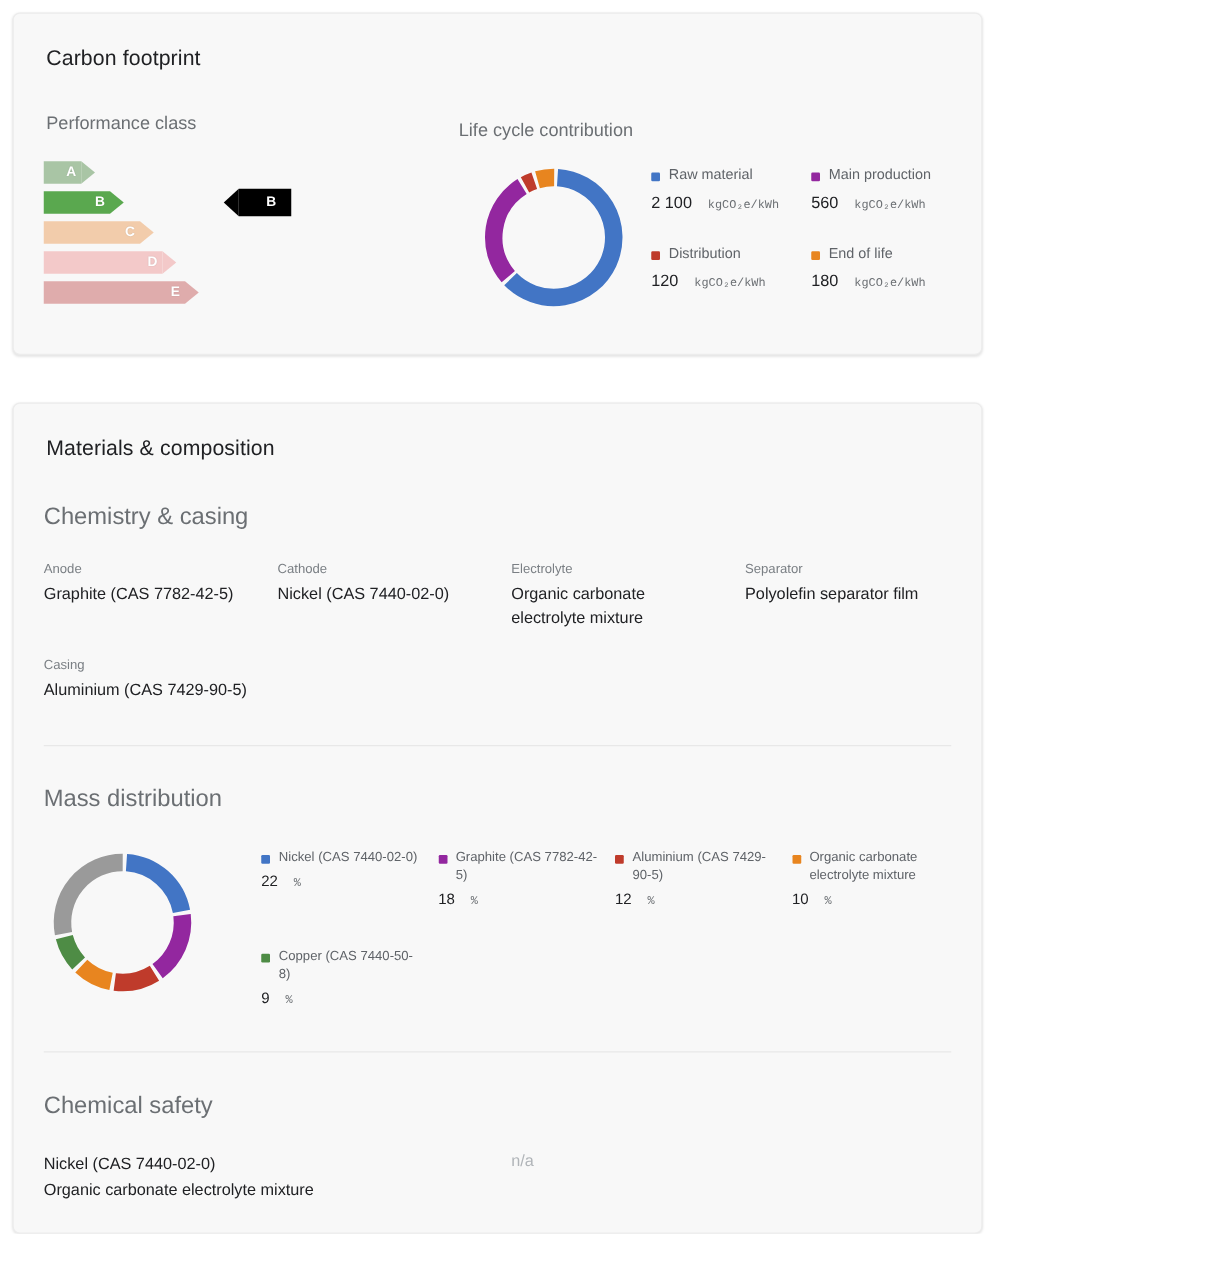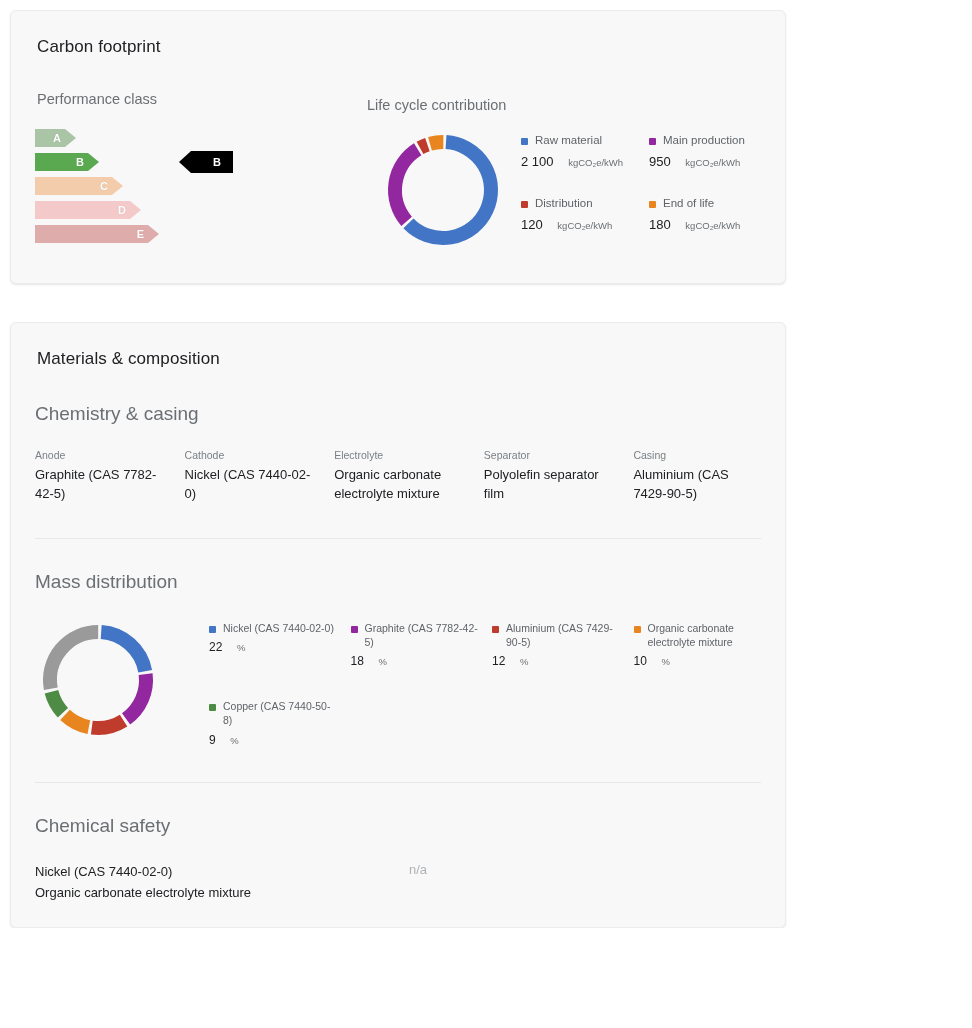--- a/index.html
+++ b/index.html
@@ -150,27 +150,28 @@
   .legend-grid.five .legend-label { font-size: 10.5px; }
   .legend-value {
     font-size: 13px;
     color: #202124;
     margin-top: 4px;
   }
   .legend-grid.five .legend-value { font-size: 12px; }
   .legend-unit {
     font-size: 9.5px;
     color: #6b6f73;
-    margin-left: 12px;
+    margin-left: 7px;
+    font-family: Liberation Mono, monospace;
   }
 
   
   .field-grid {
     display: grid;
-    grid-template-columns: repeat(5, 1fr);
+    grid-template-columns: repeat(4, 1fr);
     column-gap: 22px;
     row-gap: 22px;
   }
   .field-grid.two { grid-template-columns: repeat(2, 1fr); }
   .field-label {
     font-size: 10.5px;
     color: #7a7f84;
     margin-bottom: 5px;
   }
   .field-value {
@@ -255,21 +256,21 @@
                   <span class="swatch" style="background: rgb(66, 117, 197);"></span>
                   <span class="legend-label">Raw material</span>
                 </div>
                 <div class="legend-value"><span>2 100</span><span class="legend-unit"> kgCO₂e/kWh</span></div>
               </div>
               <div class="legend-item">
                 <div class="legend-head">
                   <span class="swatch" style="background: rgb(147, 39, 159);"></span>
                   <span class="legend-label">Main production</span>
                 </div>
-                <div class="legend-value"><span>950</span><span class="legend-unit"> kgCO₂e/kWh</span></div>
+                <div class="legend-value"><span>560</span><span class="legend-unit"> kgCO₂e/kWh</span></div>
               </div>
               <div class="legend-item">
                 <div class="legend-head">
                   <span class="swatch" style="background: rgb(191, 59, 43);"></span>
                   <span class="legend-label">Distribution</span>
                 </div>
                 <div class="legend-value"><span>120</span><span class="legend-unit"> kgCO₂e/kWh</span></div>
               </div>
               <div class="legend-item">
                 <div class="legend-head">

